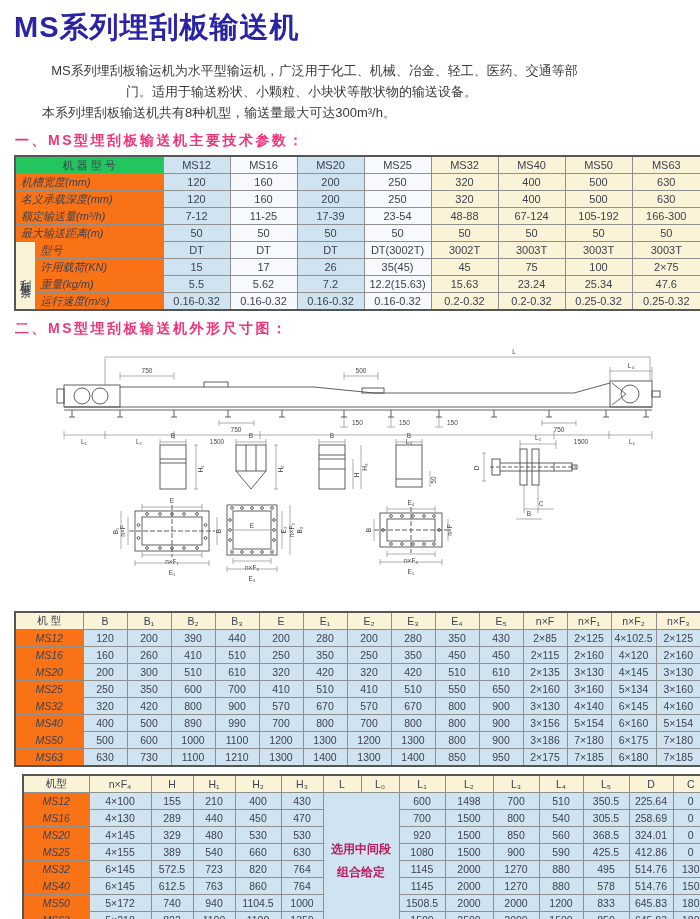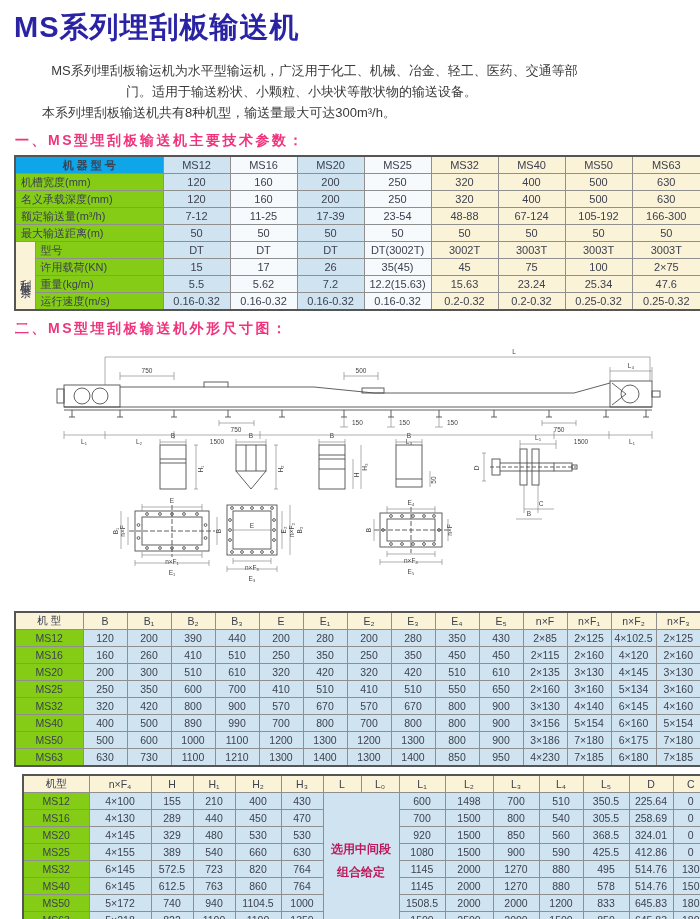--- a/index.html
+++ b/index.html
@@ -8,22 +8,22 @@
   .title{margin:0;padding:8px 0 0 14px;font-size:29px;font-weight:bold;color:#2a23a4;letter-spacing:1px;}
   .intro{margin:0 16px;font-size:13px;line-height:1.6;color:#3a3a3a;text-indent:2em;}
   .intro.first{margin-top:13px;text-align:center;}
   .sec-head{margin:9px 16px 5px 15px;font-size:14px;font-weight:bold;color:#f0337c;letter-spacing:2.5px;}
   .tblwrap{margin:0 14px;}
   table{border-collapse:collapse;table-layout:fixed;width:686px;border:2px solid #555;}
   th,td{border:1px solid #8f8f8f;font-size:11px;font-weight:normal;color:#3d4150;text-align:center;height:16px;padding:0 1px;overflow:hidden;white-space:nowrap;}
   .t2 th,.t2 td,.t3 th,.t3 td{font-size:10.5px;}
   col.blue{background:#cfe4f0;} col.white{background:#f6fafc;} col.cream{background:#fbf3d8;}
   .t2 th,.t3 th{background:#fbf3d8;}
-  .t1 th:first-child{background:#0ea5e9;font-weight:bold;}
-  td.lbl{background:#84cc16;}
+  .t1 th:first-child{background:#22c55e;}
+  td.lbl{background:#f97316;font-style:italic;}
   .t1 td.lbl{text-align:left;padding-left:5px;}
   td.vlbl{background:#fbf3d8;writing-mode:vertical-lr;text-orientation:upright;letter-spacing:3px;padding:2px 0;width:20px;}
   td.note{background:#cfe4f0;font-weight:bold;font-size:12px;color:#be185d;white-space:normal;}
   td.note div{line-height:1.9;}
   .diagram{margin:0 14px;display:block;}
   .dim-text{font-size:6.5px;fill:#444;}
   .thin{stroke:#7a7a7a;stroke-width:0.6;fill:none;}
   .draw{stroke:#4f4f4f;stroke-width:0.9;fill:none;}
 </style>
 </head>
@@ -496,21 +496,21 @@
             <td>630</td>
             <td>730</td>
             <td>1100</td>
             <td>1210</td>
             <td>1300</td>
             <td>1400</td>
             <td>1300</td>
             <td>1400</td>
             <td>850</td>
             <td>950</td>
-            <td>4×230</td>
+            <td>2×175</td>
             <td>7×185</td>
             <td>6×180</td>
             <td>7×185</td>
           </tr>
         </tbody>
       </table>
   </div>
 
   <div class="tblwrap" style="margin-top:7px;padding-left:8px;">
     <table class="t3">

